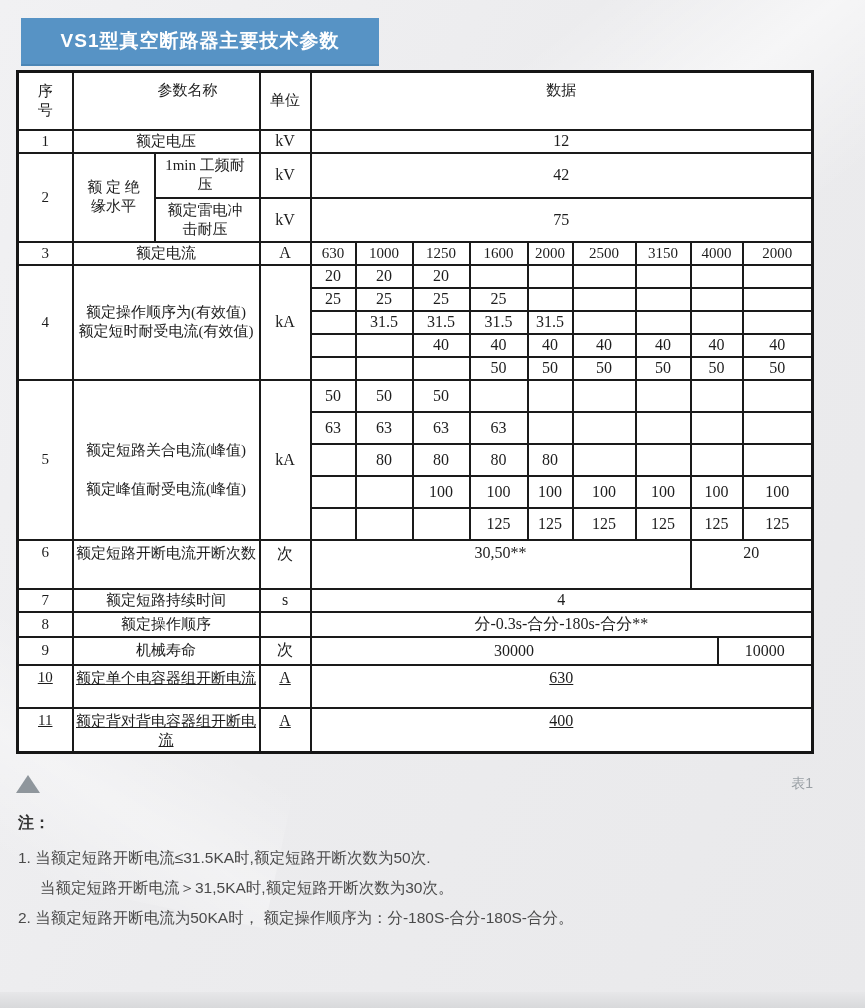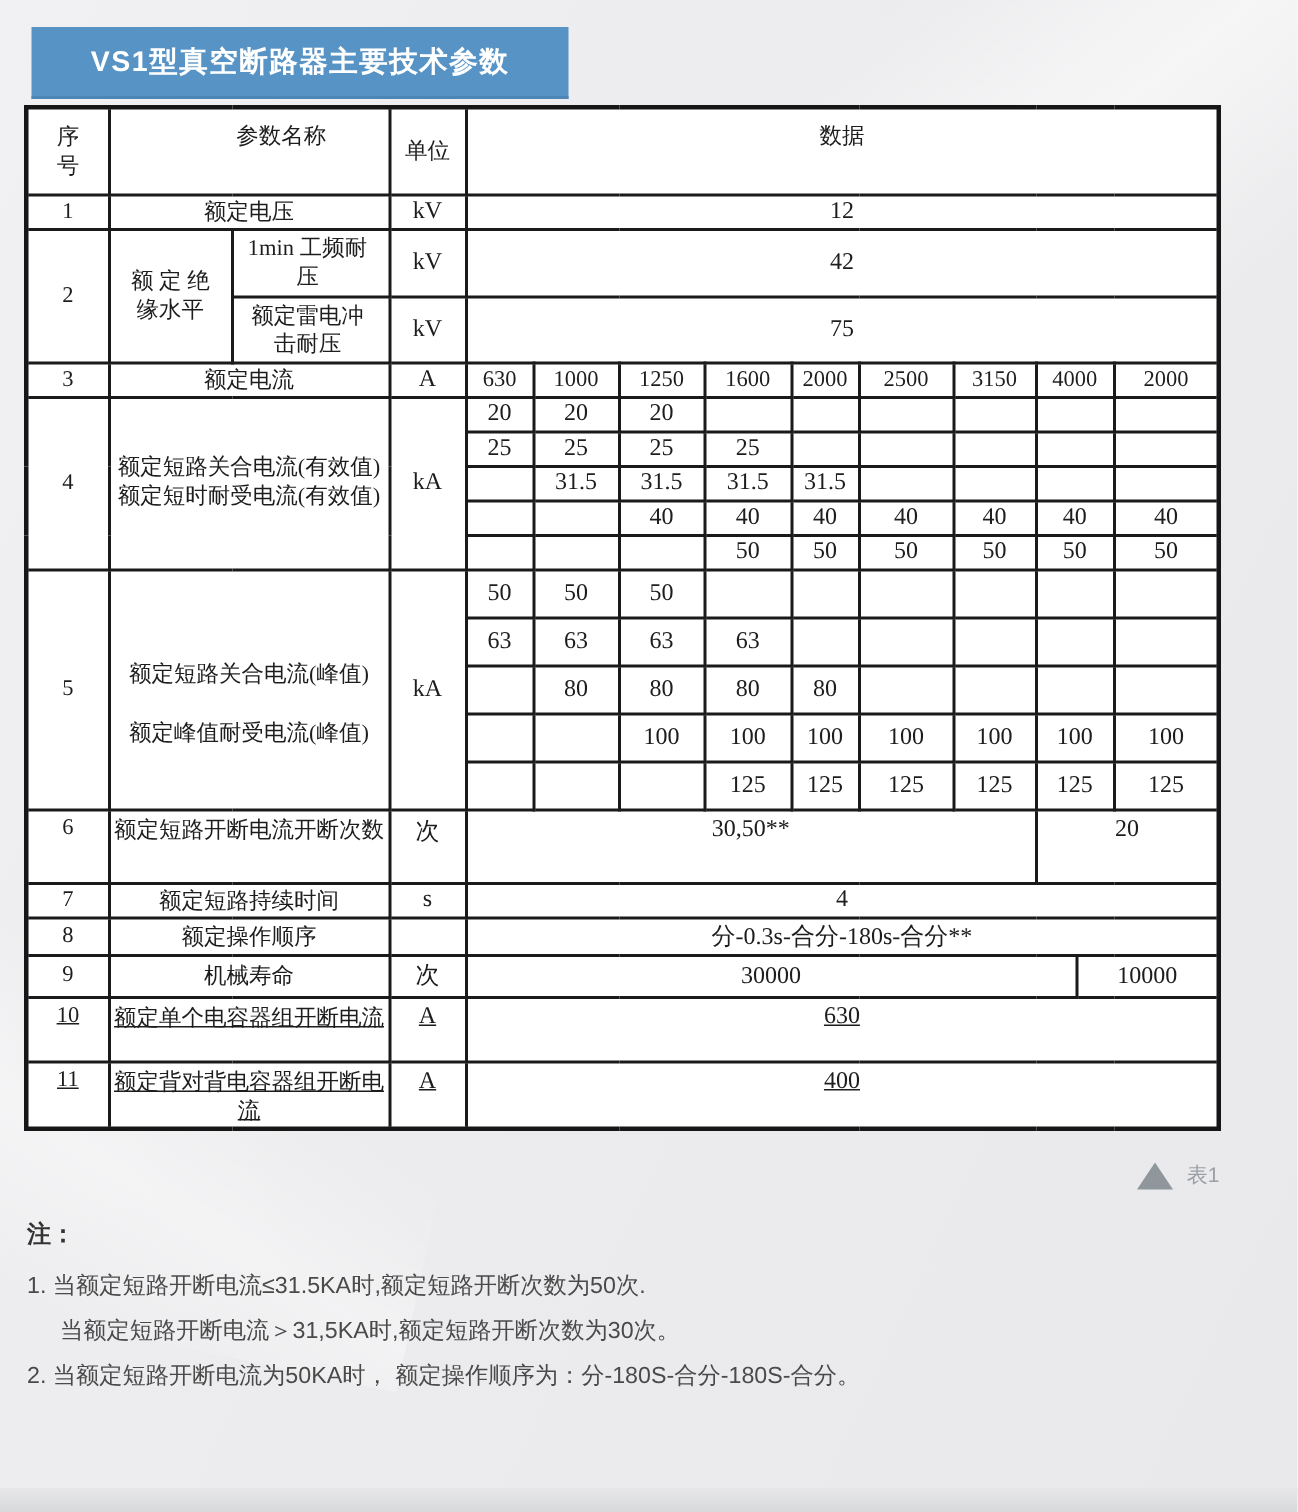--- a/index.html
+++ b/index.html
@@ -58,21 +58,21 @@
   tr.h28 { height:28px; } tr.h23 { height:23px; }
   tr.h22 { height:22px; }
   tr.vtop td { vertical-align:top; padding-top:3px; }
   td.nametop { vertical-align:top; padding-top:4px; }
   .nline { line-height:1.25; }
   .nline-gap { margin-bottom:20px;margin-top:20px; }
   td.num { font-size:16px; }
 
   .caption {
     position:absolute; left:16px; top:775px; width:797px;
-    display:flex; align-items:center; justify-content:flex-end; gap:9px;
+    display:flex; align-items:center; justify-content:space-between; gap:9px;
   }
   .tri-up {
     width:0; height:0;
     border-left:12px solid transparent;
     border-right:12px solid transparent;
     border-bottom:18px solid #8f969c;
   }
   .caption-label { font-size:14px; color:#9aa0a5; }
 
   .notes {
@@ -153,21 +153,21 @@
     <td>2000</td>
     <td>2500</td>
     <td>3150</td>
     <td colspan="2">4000</td>
     <td>2000</td>
   </tr>
 
   <tr class="h23">
     <td rowspan="5">4</td>
     <td rowspan="5" colspan="2" class="name nametop">
-      <div class="nline">额定短路关合电流(有效值)</div>
+      <div class="nline">额定操作顺序为(有效值)</div>
       <div class="nline">额定短时耐受电流(有效值)</div>
     </td>
     <td rowspan="5" class="num">kA</td>
     <td class="num">20</td>
     <td class="num">20</td>
     <td class="num">20</td>
     <td class="num"></td>
     <td class="num"></td>
     <td class="num"></td>
     <td class="num"></td>

